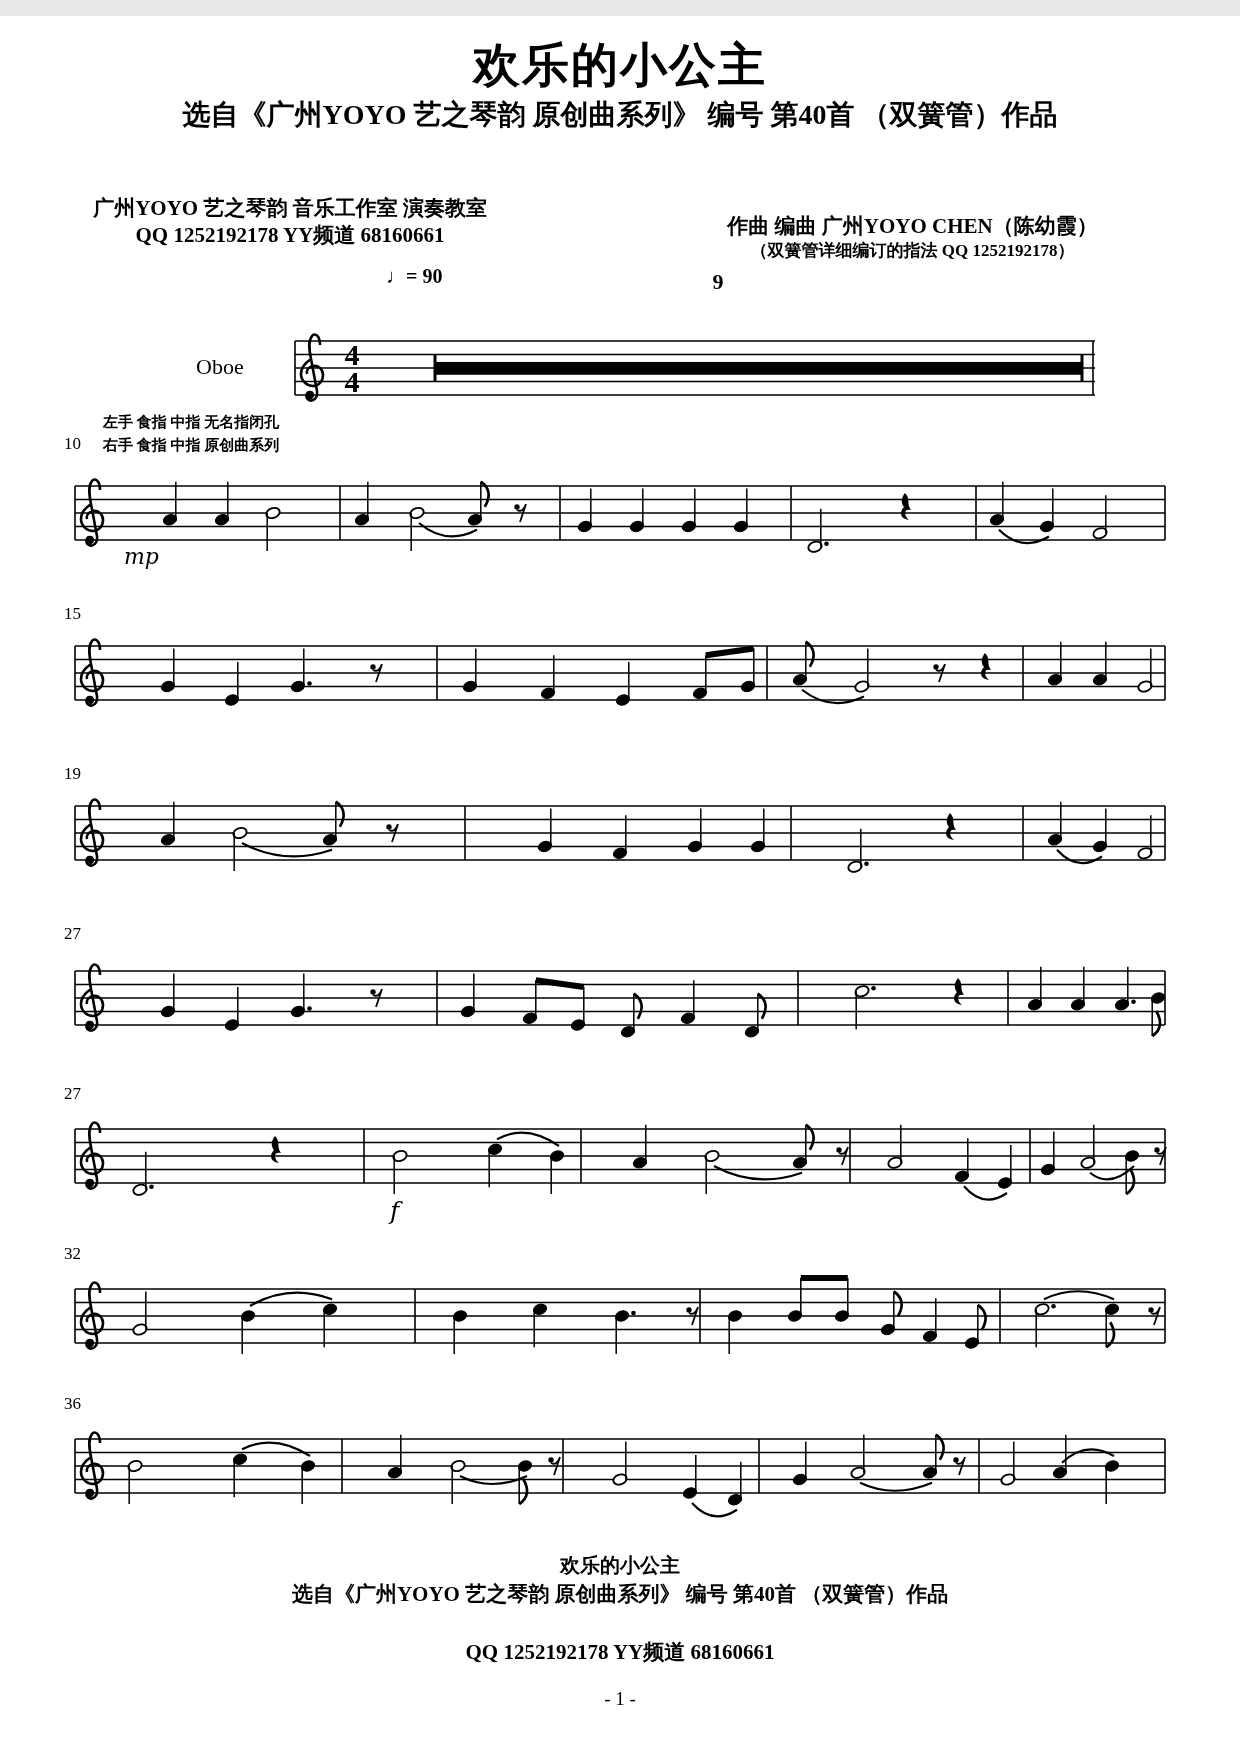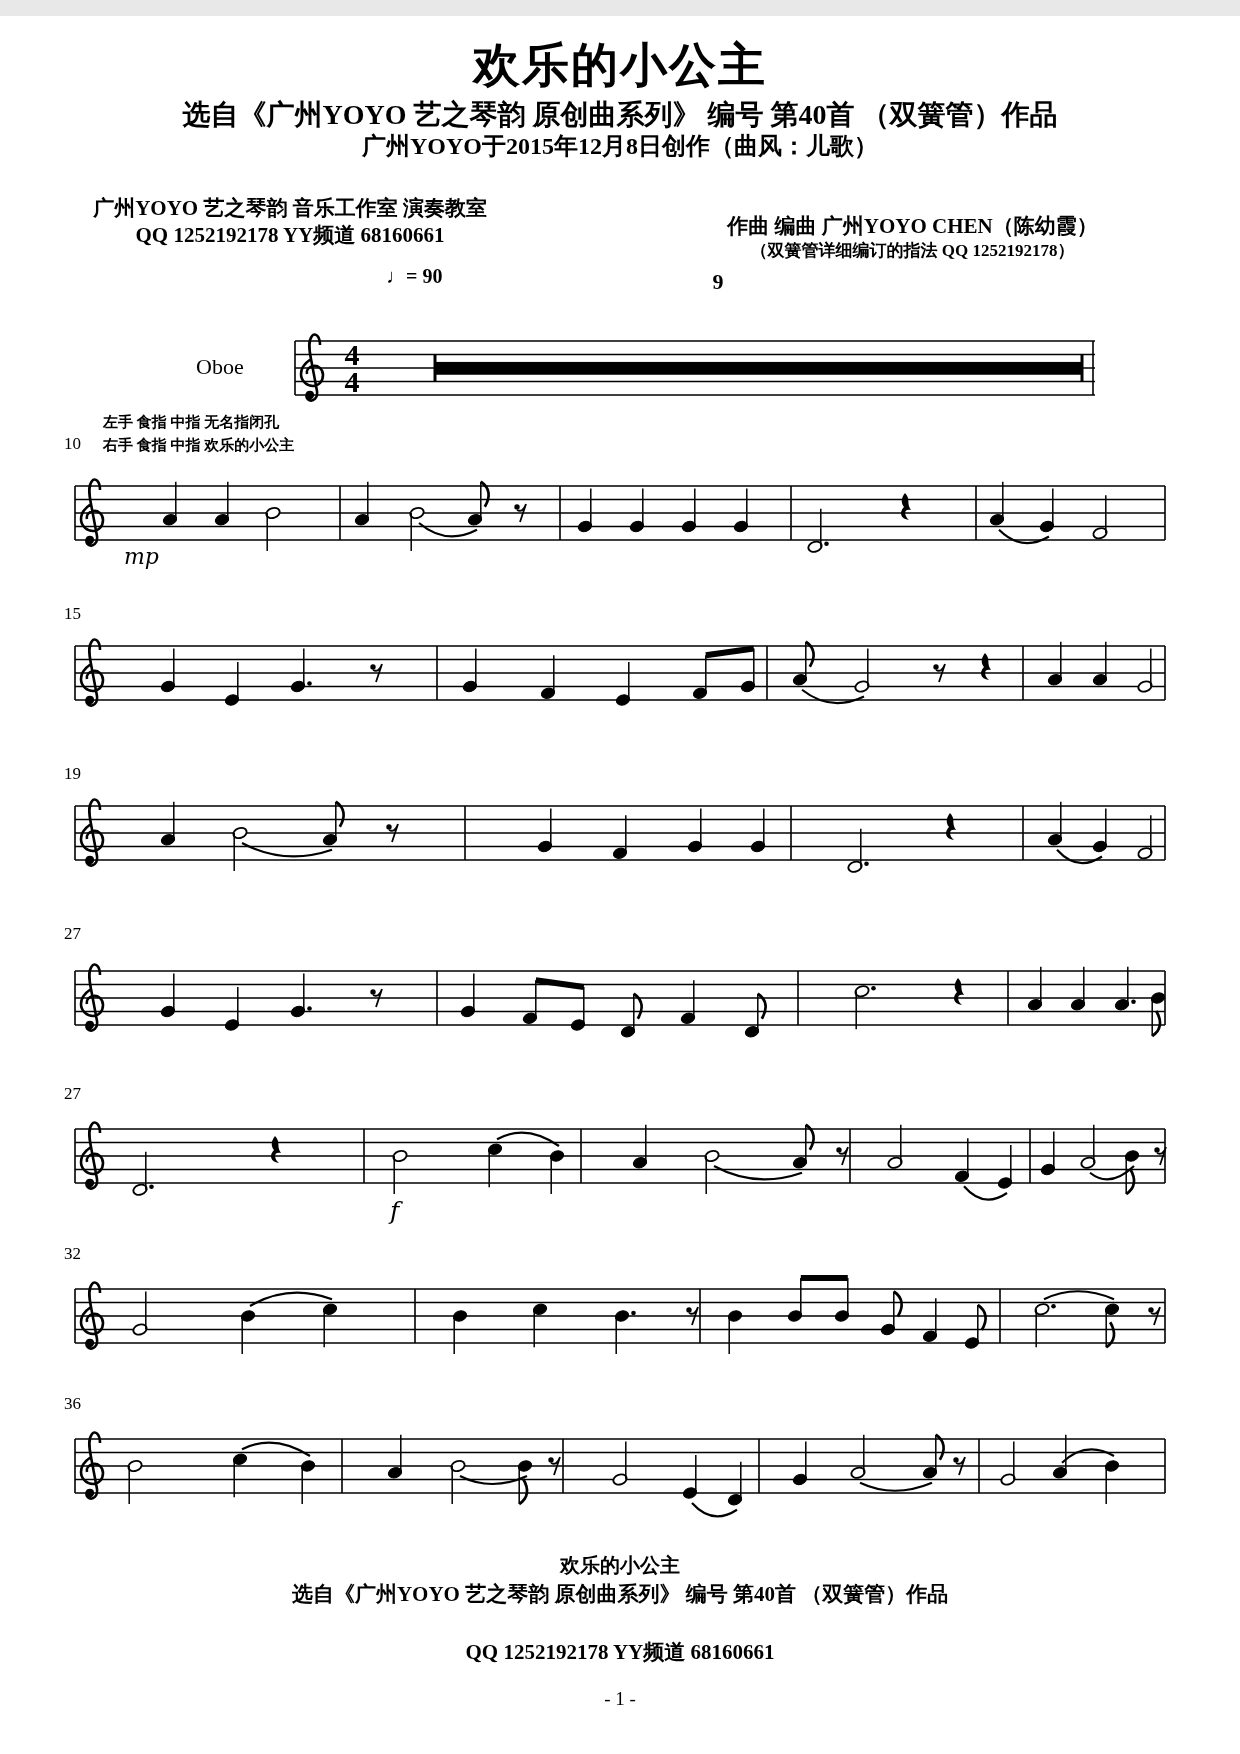--- a/index.html
+++ b/index.html
@@ -21,33 +21,32 @@
   .foot{font-size:21px;}
   #score-svg{position:absolute;left:0;top:0;pointer-events:none;}
 </style>
 </head>
 <body>
 
 <div id="page">
 
   <div class="abs ctr title b" style="top:18px;">欢乐的小公主</div>
   <div class="abs ctr sub b" style="top:80px;">选自《广州YOYO 艺之琴韵 原创曲系列》 编号 第40首 （双簧管）作品</div>
-  <div class="abs ctr date b" style="top:114px;">广州YOYO于2015年12月8日创作（曲风：儿歌）</div>
 
   <div class="abs blk b" style="left:60px;top:178px;width:460px;text-align:center;">广州YOYO 艺之琴韵 音乐工作室 演奏教室</div>
   <div class="abs blk b" style="left:60px;top:205px;width:460px;">QQ 1252192178 YY频道 68160661</div>
   <div class="abs blk b" style="left:640px;top:196px;width:545px;text-align:center;">作曲 编曲 广州YOYO CHEN（陈幼霞）</div>
   <div class="abs blk b small" style="left:640px;top:223px;width:545px;">（双簧管详细编订的指法 QQ 1252192178）</div>
 
   <div class="abs tempo" style="left:386px;top:249px;">♩= 90</div>
   <div class="abs b" style="left:688px;top:253px;width:60px;text-align:center;font-size:22px;">9</div>
   <div class="abs oboe" style="left:196px;top:338px;">Oboe</div>
 
   <div class="abs fing" style="left:103px;top:397px;">左手 食指 中指 无名指闭孔</div>
-  <div class="abs fing" style="left:103px;top:420px;">右手 食指 中指 欢乐的小公主</div>
+  <div class="abs fing" style="left:103px;top:420px;">右手 食指 中指 原创曲系列</div>
 
   <div class="abs mnum" style="left:64px;top:418px;">10</div>
   <div class="abs mnum" style="left:64px;top:588px;">15</div>
   <div class="abs mnum" style="left:64px;top:748px;">19</div>
   <div class="abs mnum" style="left:64px;top:908px;">27</div>
   <div class="abs mnum" style="left:64px;top:1068px;">27</div>
   <div class="abs mnum" style="left:64px;top:1228px;">32</div>
   <div class="abs mnum" style="left:64px;top:1378px;">36</div>
 
   <div class="abs dyn" style="left:124px;top:528px;font-size:22px;">mp</div>

